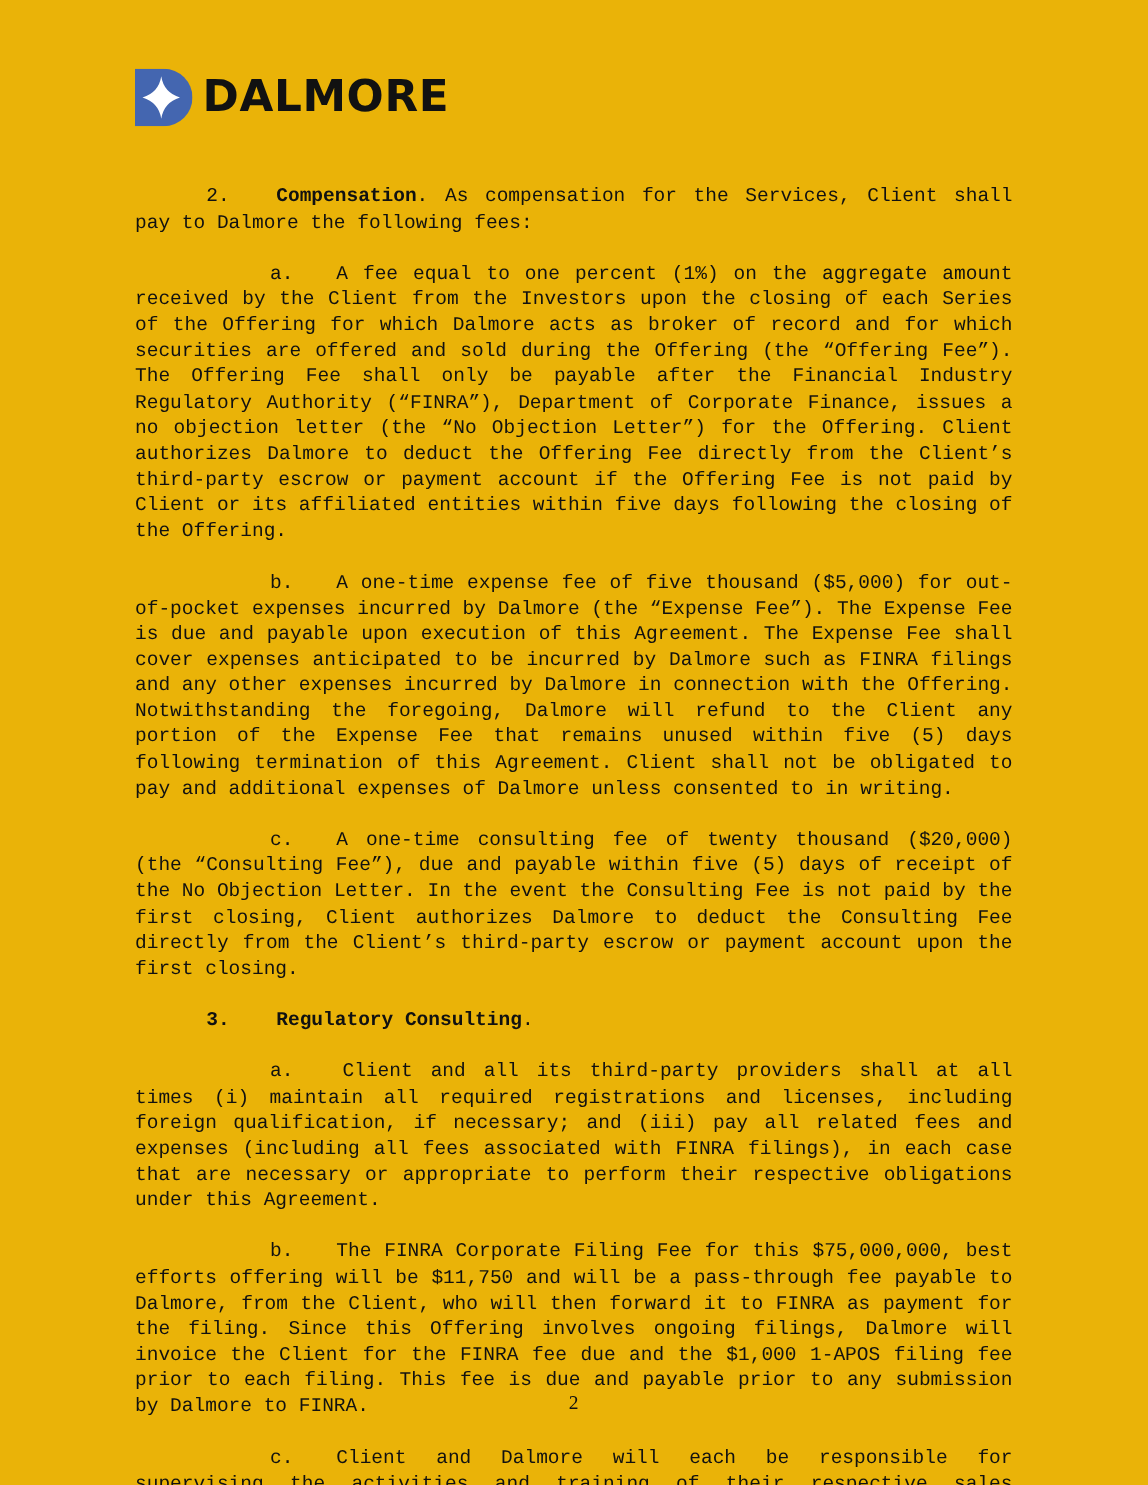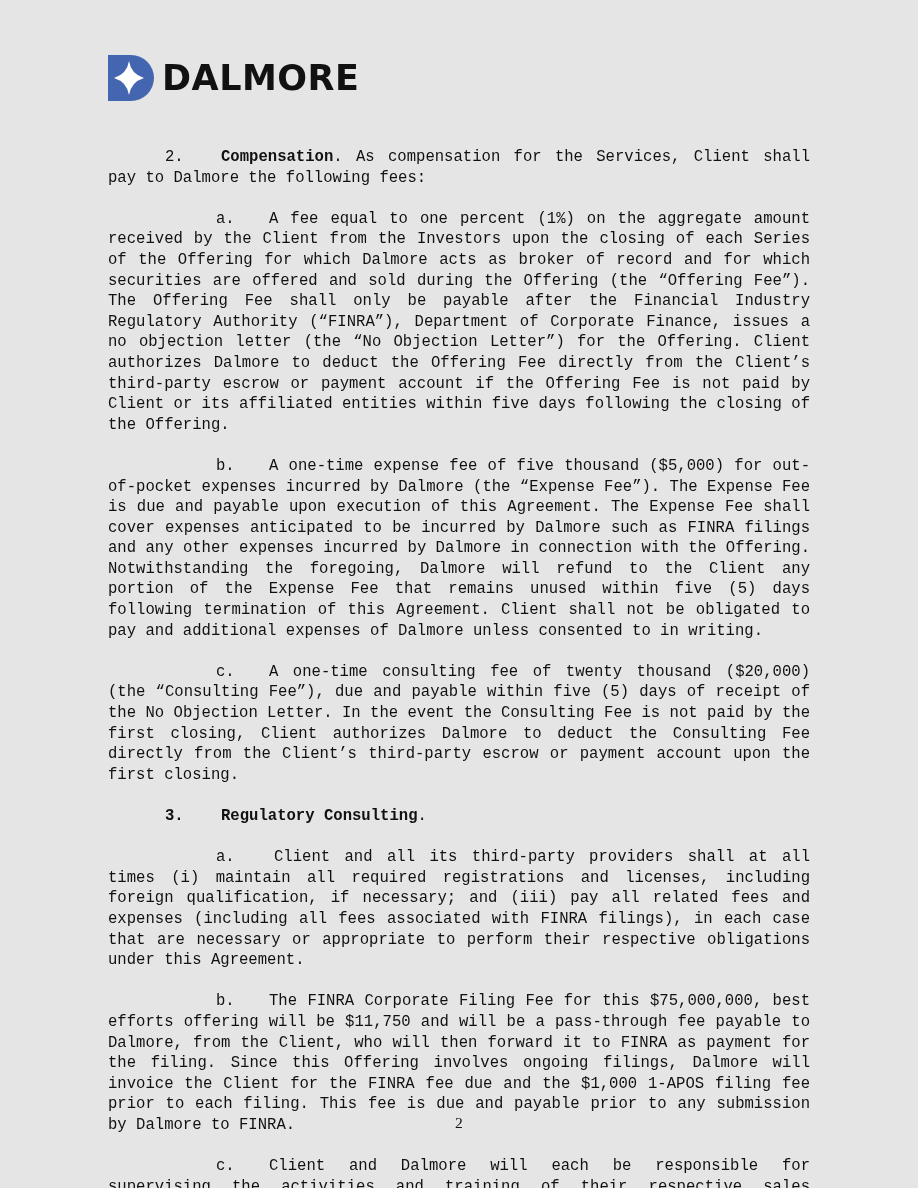--- a/index.html
+++ b/index.html
@@ -1,17 +1,17 @@
 <!DOCTYPE html>
 <html><head>
   <meta charset="utf-8">
   <style>
     html, body { margin: 0; padding: 0; background: #ffffff; }
     body { width: 918px; height: 1188px; position: relative; overflow: hidden; }
-    .page { position: absolute; left: 0; top: 0; width: 918px; height: 1188px; background: #e5e5e5; }
+    .page { position: absolute; left: 0; top: 0; width: 918px; height: 1188px; background: #eab308; }
     .logo { position: absolute; left: 108px; top: 55px; height: 46px; display: flex; align-items: center; }
     .logo-mark { width: 46px; height: 46px; position: relative; }
     .logo-text { font-family: "DejaVu Sans", sans-serif; font-weight: bold; font-size: 35px; color: #111; letter-spacing: 0.5px; margin-left: 8px; line-height: 46px; }
     .content { position: absolute; left: 108px; top: 147px; width: 702px; font-family: Liberation Mono, monospace; font-size: 15.6px; line-height: 20.6px; color: #111; }
     .para { text-align: justify; margin: 0 0 20.6px 0; }
     .num { display: inline-block; }
     .ind1 { padding-left: 57px; }
     .ind2 { padding-left: 108px; }
     b { font-weight: bold; }
     .section-heading { margin: 0 0 20.6px 0; }

